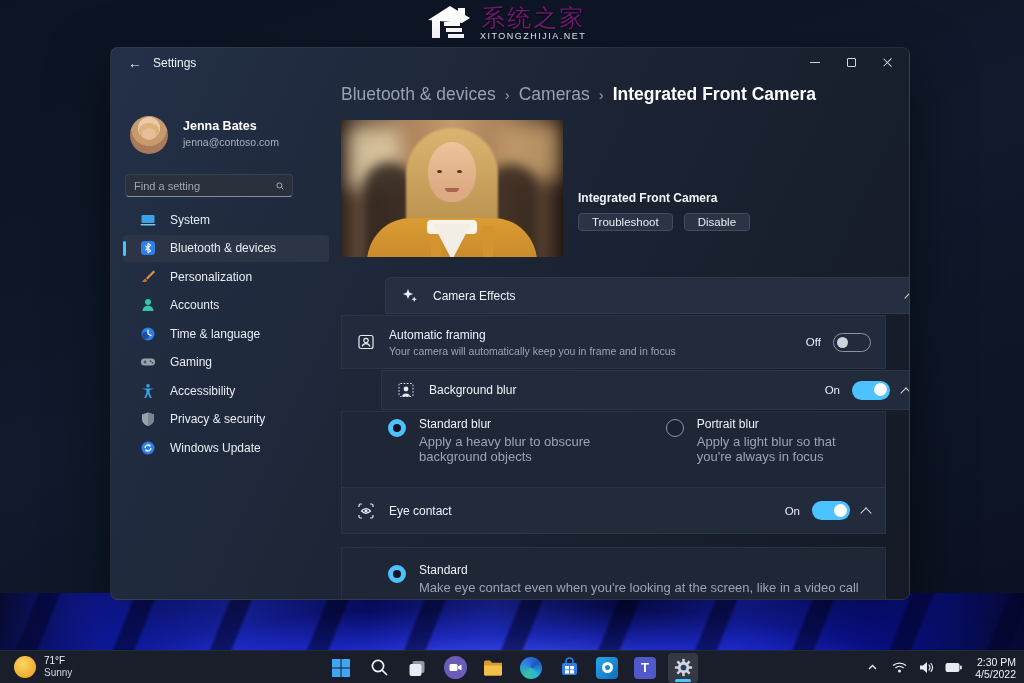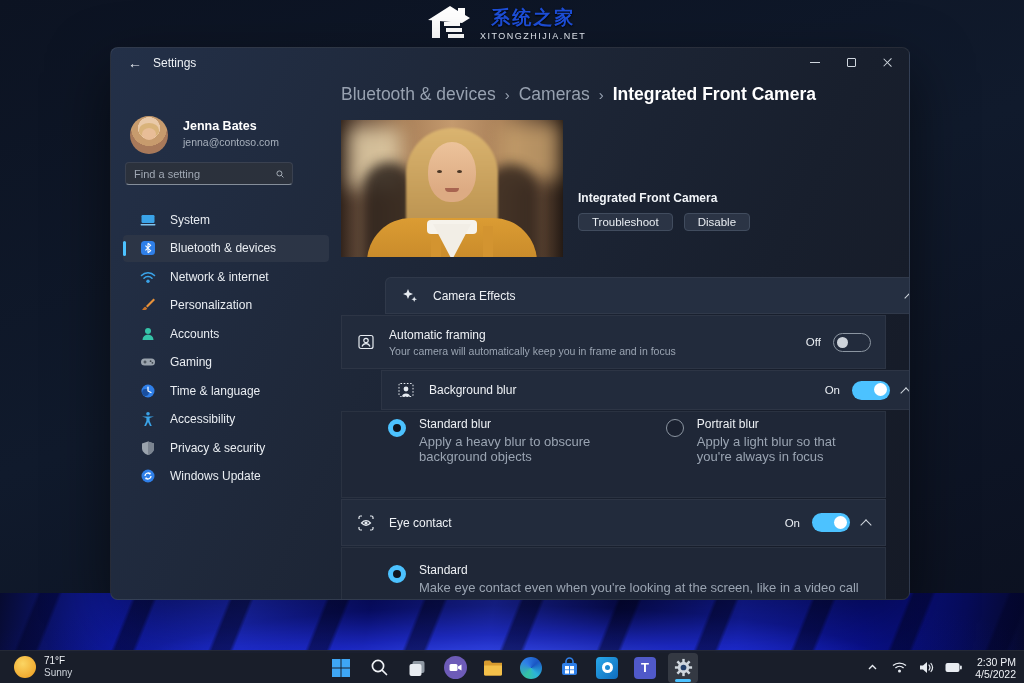--- a/index.html
+++ b/index.html
@@ -6,21 +6,21 @@
   html,body { width:1024px; height:683px; overflow:hidden; }
   body {
     font-family:"Liberation Sans", sans-serif;
     background:linear-gradient(160deg,#0c1322 0%,#101a2c 45%,#0b101f 100%);
     position:relative; color:#fff;
   }
 
   
   .watermark { position:absolute; left:424px; top:2px; display:flex; align-items:center; gap:6px; z-index:1; }
   .wm-text { display:flex; flex-direction:column; align-items:center; }
-  .wm-title { font-size:19px; font-weight:bold; letter-spacing:2px; color:#1d4ed8; line-height:26px; text-shadow:0 1px 2px #000; }
+  .wm-title { font-size:24px; font-weight:normal; letter-spacing:2px; color:#701a75; line-height:26px; text-shadow:0 1px 2px #000; }
   .wm-sub { font-size:9px; letter-spacing:1.5px; color:#e8edf5; }
 
   
   .bloom {
     position:absolute; left:0; top:593px; width:1024px; height:60px; z-index:0;
     background:
       radial-gradient(55% 160% at 50% 130%, rgba(70,95,255,.95) 0%, rgba(35,50,230,.75) 38%, rgba(10,16,120,.25) 68%, rgba(5,8,50,0) 100%),
       linear-gradient(100deg,#070b30 0%,#101cb0 12%,#2436f0 24%,#0c14a0 36%,#2a3cf4 48%,#0a1070 60%,#1b2ae0 72%,#0a12a0 84%,#05082a 100%);
   }
   .bloom::after {
@@ -48,21 +48,21 @@
   .ctrl .x::before{ transform:rotate(45deg);} .ctrl .x::after{ transform:rotate(-45deg);}
 
   
   .sidebar { position:absolute; left:0; top:30px; width:230px; bottom:0; }
   .avatar { position:absolute; left:19px; top:38px; width:38px; height:38px; border-radius:50%;
     background:radial-gradient(circle at 50% 32%, #e9c9a8 0 34%, #c79b6d 35% 55%, #a8795a 56% 100%); overflow:hidden; }
   .avatar::after{ content:""; position:absolute; left:9px; top:7px; width:20px; height:14px; border-radius:50% 50% 40% 40%; background:#d9b37a; }
   .avatar::before{ content:""; position:absolute; left:12px; top:12px; width:14px; height:12px; border-radius:50%; background:#e8bd97; z-index:1; }
   .user-name { position:absolute; left:72px; top:41px; font-size:12.5px; font-weight:bold; color:#fff; }
   .user-email { position:absolute; left:72px; top:58px; font-size:10.5px; color:#a7b0bc; }
-  .searchbox { position:absolute; left:14px; top:84px; width:168px; height:23px; background:#2b313c; border:1px solid #3a4150; border-bottom:1px solid #858e9a; border-radius:4px; display:flex; align-items:center; padding:0 8px; }
+  .searchbox { position:absolute; left:14px; top:96px; width:168px; height:23px; background:#2b313c; border:1px solid #3a4150; border-bottom:1px solid #858e9a; border-radius:4px; display:flex; align-items:center; padding:0 8px; }
   .searchbox input { flex:1; background:transparent; border:none; outline:none; color:#cfd6de; font-size:11px; font-family:"Liberation Sans",sans-serif; }
   .searchbox input::placeholder { color:#a0a8b4; }
 
   .nav { position:absolute; left:12px; top:128px; width:206px; }
   .nav-item { position:relative; height:27px; margin-bottom:1.5px; display:flex; align-items:center; padding-left:16px; border-radius:4px; cursor:pointer; }
   .nav-item.selected { background:#2c3546; }
   .nav-item.selected::before { content:""; position:absolute; left:0; top:6px; width:3px; height:15px; border-radius:2px; background:#4cc2ff; }
   .nav-ico { width:17px; height:17px; display:flex; align-items:center; justify-content:center; }
   .nav-label { margin-left:14px; font-size:12px; color:#e9edf2; white-space:nowrap; }
 
@@ -90,21 +90,21 @@
   .device-name { position:absolute; left:237px; top:113px; font-size:12px; font-weight:bold; color:#f2f5f9; }
   .dev-buttons { position:absolute; left:237px; top:135px; display:flex; gap:11px; }
   .btn { height:16px; padding:8px 13px; background:#2b3445; border:1px solid #414c5e; border-radius:4px; font-size:11.5px; color:#e9edf2; display:flex; align-items:center; cursor:pointer; }
 
   .card { position:absolute; left:0; width:545px; background:#222b3c; border:1px solid rgba(255,255,255,.05); display:flex; align-items:center; padding:0 14px; }
   .card.hdr { background:#26304280; background-color:#252f41;margin-left:44px; }
   .c-effects { top:199px; height:37px; border-radius:6px 6px 0 0; }
   .c-framing { top:237px; height:54px; }
   .c-blurhdr { top:292px; height:40px;margin-left:40px; }
   .c-blurpanel { top:333px; height:87px; background:#1f2737; flex-direction:row; align-items:stretch; justify-content:center; padding:0; }
-  .c-eyehdr { top:421px; height:47px; }
+  .c-eyehdr { top:409px; height:47px; }
   .c-eyepanel { top:469px; height:84px; background:#1f2737; flex-direction:column; align-items:stretch; padding:10px 0 0 0; border-radius:0 0 6px 6px; }
 
   .row-ico { width:20px; height:20px; display:flex; align-items:center; justify-content:center; flex-shrink:0; }
   .row-title { margin-left:13px; font-size:12px; color:#eef1f5; }
   .row-col { margin-left:13px; display:flex; flex-direction:column; gap:3px; }
   .row-col .t { font-size:12px; color:#eef1f5; }
   .row-col .s { font-size:10.5px; color:#9aa4b2; }
   .row-right { margin-left:auto; display:flex; align-items:center; gap:12px; }
   .state-label { font-size:11.5px; color:#e9edf2; }
 
@@ -215,65 +215,55 @@
           <svg width="16" height="16" viewBox="0 0 16 16">
               <rect x="1" y="1" width="14" height="14" rx="3.5" fill="#2f7fe8"></rect>
               <path d="M8 3.2 L10.6 5.4 L5.4 10.4 M8 12.8 L10.6 10.6 L5.4 5.6 M8 3.2 V12.8" fill="none" stroke="#fff" stroke-width="1.1"></path>
             </svg>
         </span>
         <span class="nav-label">Bluetooth &amp; devices</span>
       </div>
       <div class="nav-item">
         <span class="nav-ico">
           <svg width="16" height="16" viewBox="0 0 16 16">
-              <path d="M1.5 6.5a9 9 0 0 1 13 0" fill="none" stroke="#3aa3e8" stroke-width="1.6" stroke-linecap="round"></path>
-              <path d="M4 9.2a5.6 5.6 0 0 1 8 0" fill="none" stroke="#3aa3e8" stroke-width="1.6" stroke-linecap="round"></path>
-              <circle cx="8" cy="12.2" r="1.7" fill="#3aa3e8"></circle>
-            </svg>
-        </span>
-        <span class="nav-label">Network &amp; internet</span>
-      </div>
-      <div class="nav-item">
-        <span class="nav-ico">
-          <svg width="16" height="16" viewBox="0 0 16 16">
               <path d="M13.5 1.5 L6 9 L7.5 10.5 L15 3 Z" fill="#e8923a"></path>
               <path d="M5.5 9.8 C4 10 3.5 11.5 2 12.5 C4 13.5 6.5 13 7.2 11.4 Z" fill="#c9732a"></path>
             </svg>
         </span>
         <span class="nav-label">Personalization</span>
       </div>
       <div class="nav-item">
         <span class="nav-ico">
           <svg width="16" height="16" viewBox="0 0 16 16">
               <circle cx="8" cy="5" r="3" fill="#35c4a8"></circle>
               <path d="M2.5 14 a5.5 5.5 0 0 1 11 0 Z" fill="#35c4a8"></path>
             </svg>
         </span>
         <span class="nav-label">Accounts</span>
+      </div>
+      <div class="nav-item">
+        <span class="nav-ico">
+          <svg width="16" height="16" viewBox="0 0 16 16">
+              <circle cx="8" cy="8" r="6.5" fill="#2f7fe8"></circle>
+              <circle cx="5.5" cy="9.5" r="3.4" fill="#1a4f9e"></circle>
+              <path d="M8 4 V8 L11 9.5" fill="none" stroke="#fff" stroke-width="1.2" stroke-linecap="round"></path>
+            </svg>
+        </span>
+        <span class="nav-label">Time &amp; language</span>
       </div>
       <div class="nav-item">
         <span class="nav-ico">
           <svg width="16" height="16" viewBox="0 0 16 16">
               <rect x="1" y="4.5" width="14" height="7" rx="3.5" fill="#9aa3ad"></rect>
               <path d="M5 6.5 v3 M3.5 8 h3" stroke="#3c434c" stroke-width="1.1"></path>
               <circle cx="10.6" cy="7.2" r=".9" fill="#3c434c"></circle>
               <circle cx="12.4" cy="8.8" r=".9" fill="#3c434c"></circle>
             </svg>
         </span>
         <span class="nav-label">Gaming</span>
-      </div>
-      <div class="nav-item">
-        <span class="nav-ico">
-          <svg width="16" height="16" viewBox="0 0 16 16">
-              <circle cx="8" cy="8" r="6.5" fill="#2f7fe8"></circle>
-              <circle cx="5.5" cy="9.5" r="3.4" fill="#1a4f9e"></circle>
-              <path d="M8 4 V8 L11 9.5" fill="none" stroke="#fff" stroke-width="1.2" stroke-linecap="round"></path>
-            </svg>
-        </span>
-        <span class="nav-label">Time &amp; language</span>
       </div>
       <div class="nav-item">
         <span class="nav-ico">
           <svg width="16" height="16" viewBox="0 0 16 16">
               <circle cx="8" cy="2.8" r="1.8" fill="#3aa3e8"></circle>
               <path d="M2 5.5 h12 l-4.4 1.6 v3 l2.2 5 h-1.8 L8 11 l-2 4.1 H4.2 l2.2-5 v-3 Z" fill="#3aa3e8"></path>
             </svg>
         </span>
         <span class="nav-label">Accessibility</span>
       </div>

